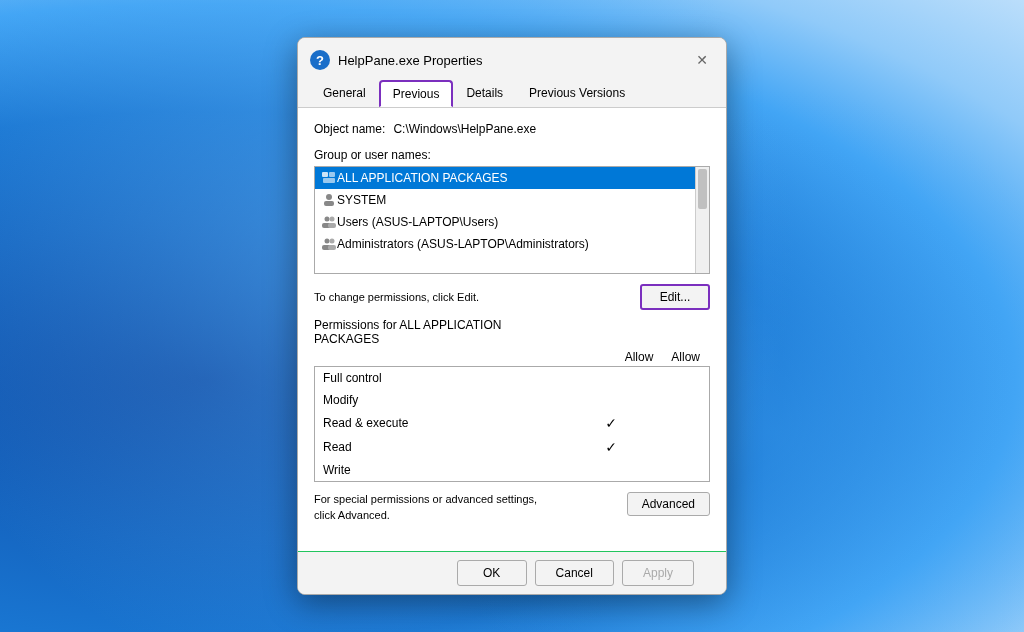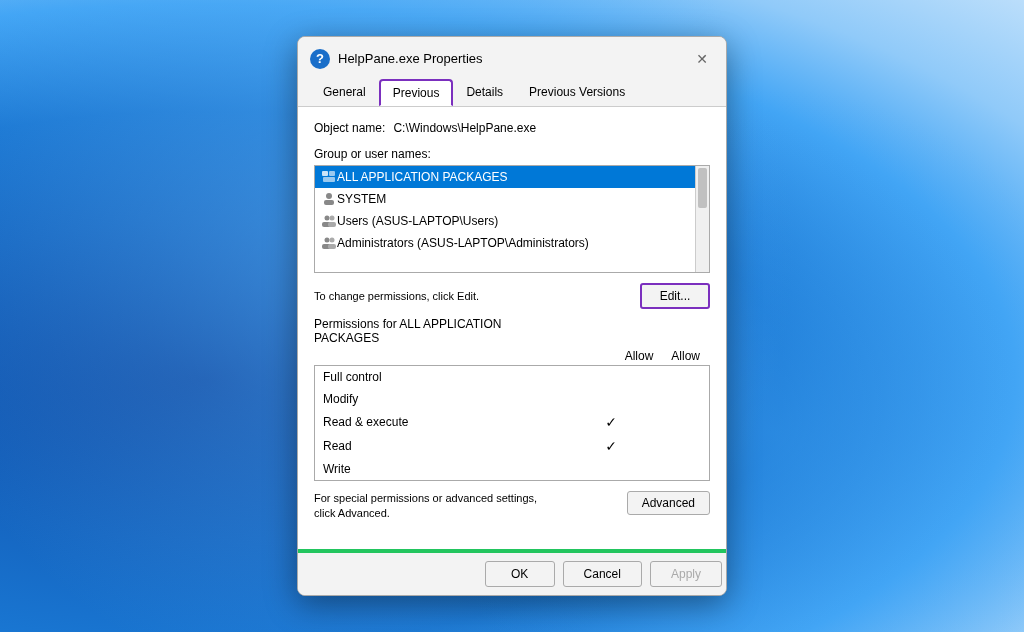--- a/index.html
+++ b/index.html
@@ -317,25 +317,25 @@
       font-size: 12px;
       background: #f3f3f3;
       border: 1px solid #aaa;
       border-radius: 3px;
       cursor: pointer;
       min-width: 80px;
     }
 
     .dialog-footer {
       background: #f3f3f3;
-      padding: 8px 4px;
+      padding: 8px 32px;
       display: flex;
       justify-content: flex-end;
       gap: 8px;
-      border-top: 4px solid #22c55e;
+      border-top: 1px solid #22c55e;
     }
 
     .footer-btn {
       padding: 5px 20px;
       font-size: 12px;
       background: #f3f3f3;
       border: 1px solid #aaa;
       border-radius: 3px;
       cursor: pointer;
       min-width: 70px;

